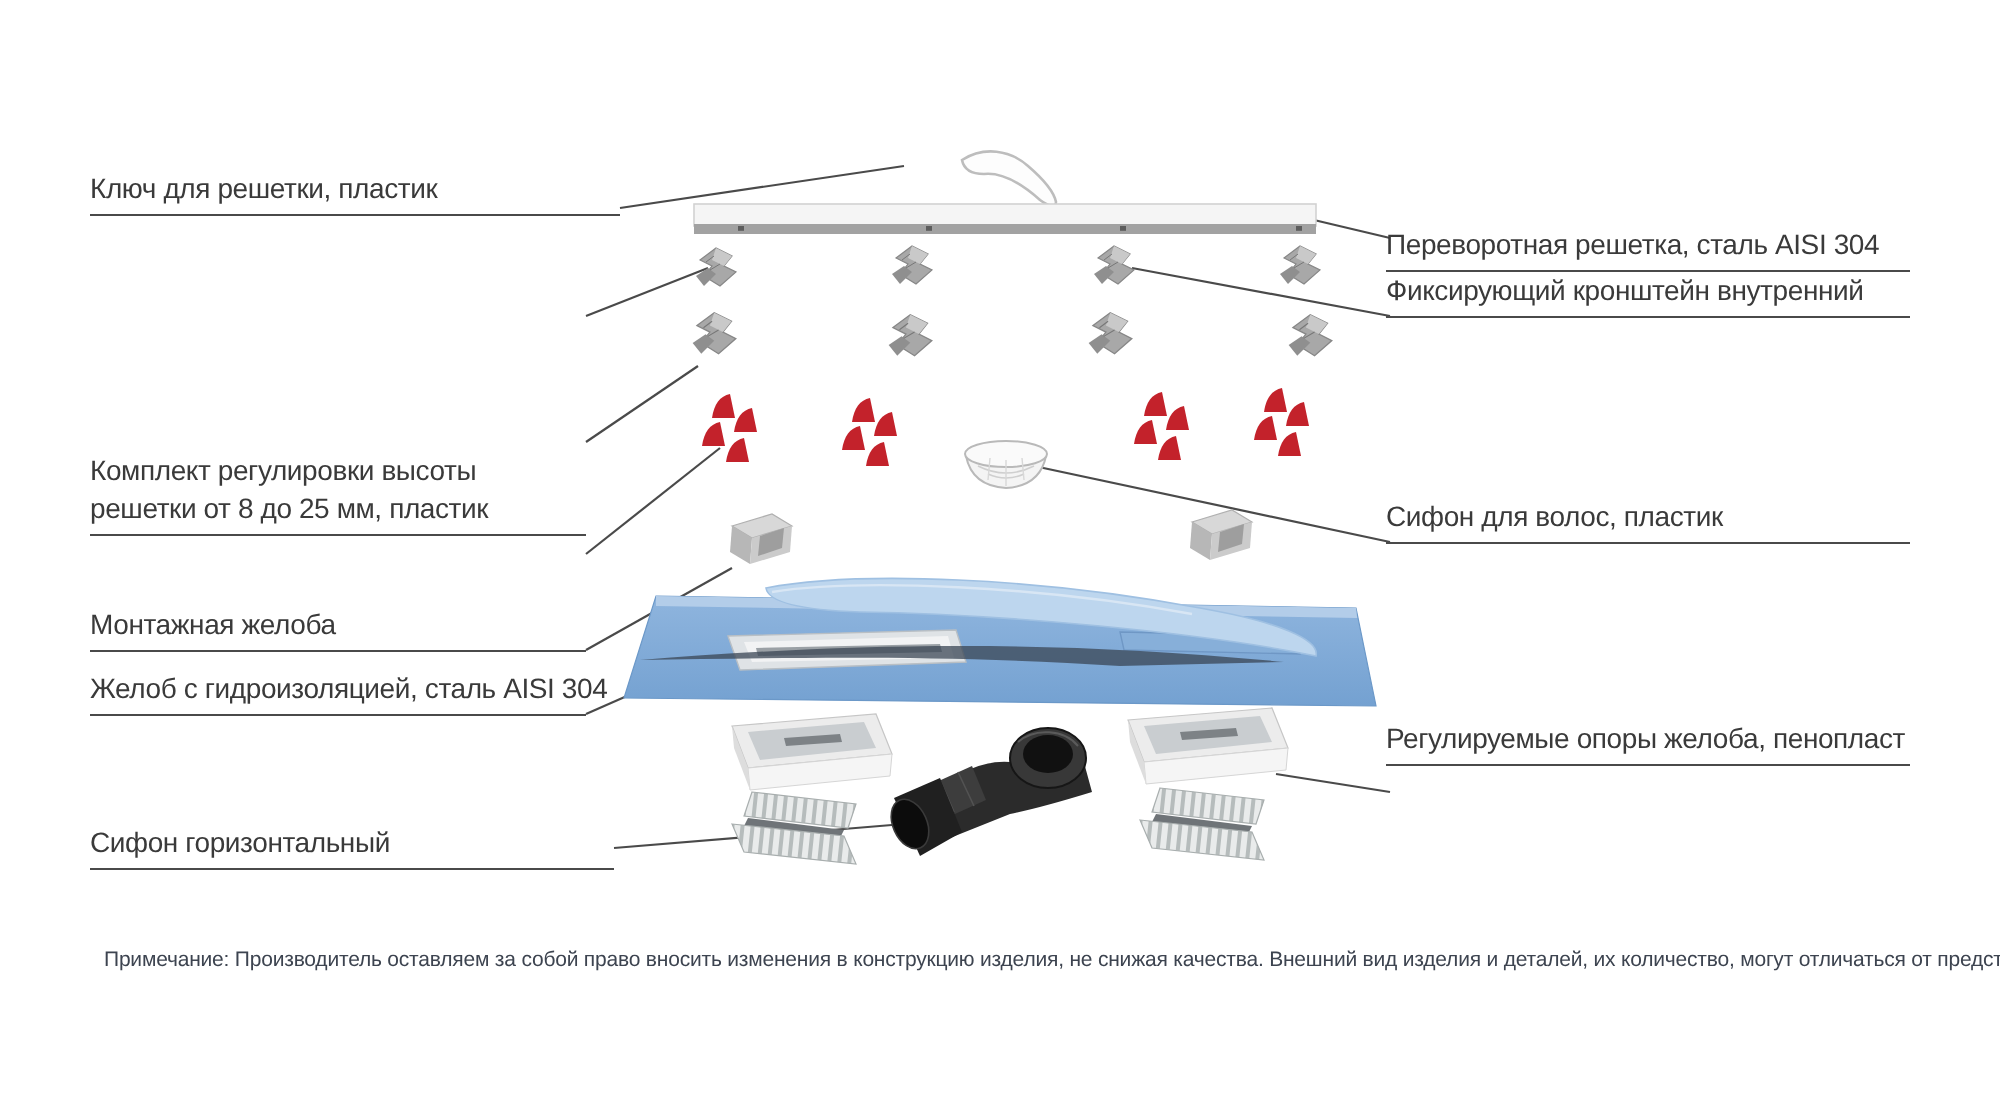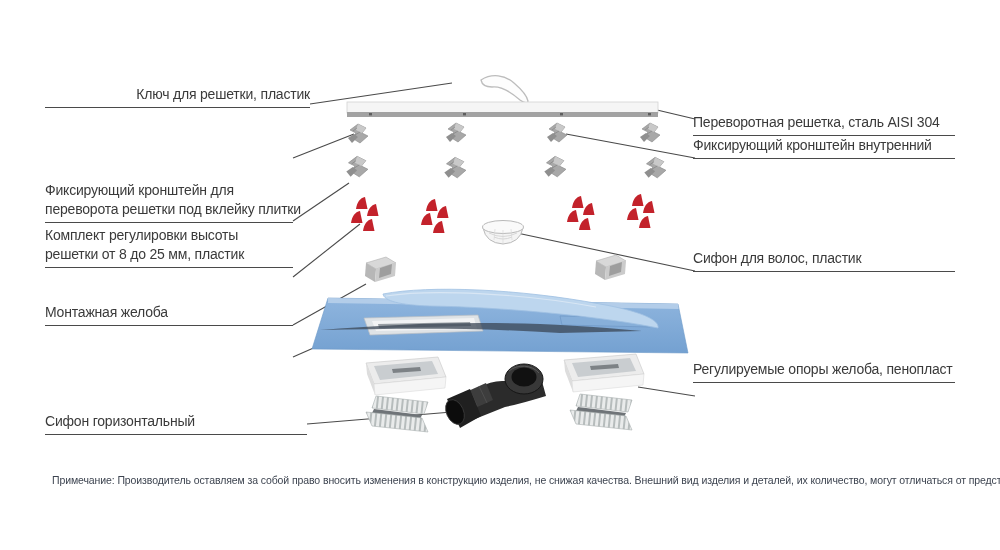--- a/index.html
+++ b/index.html
@@ -174,36 +174,36 @@
       <polygon points="466,392 486,383 493,400 473,409" fill="#3d3d3d"></polygon>
       <path d="M470,390 L477,406 M479,386 L487,403" stroke="#525252" stroke-width="0.8"></path>
       <ellipse cx="524" cy="379" rx="19" ry="15" fill="#383838" stroke="#161616" stroke-width="1"></ellipse>
       <ellipse cx="524" cy="377" rx="12.5" ry="9.5" fill="#111111"></ellipse>
       <path d="M509,371 A19,15 0 0 1 539,373" fill="none" stroke="#5a5a5a" stroke-width="1"></path>
       <path d="M447,399 L470,389 L481,416 L460,428 Z" fill="#202020"></path>
       <ellipse cx="455" cy="412" rx="8.5" ry="13" transform="rotate(-24 455 412)" fill="#0c0c0c" stroke="#3a3a3a" stroke-width="0.8"></ellipse>
     </g>
   </svg>
 
-  <div class="lbl left-lbl" style="top:85px;width:265px;text-align:right;">
+  <div class="lbl left-lbl" style="top:85px;width:265px;">
     <span class="line">Ключ для решетки, пластик</span>
     <span class="line"></span>
-  </div>
-  <div class="lbl left-lbl" style="top:181px;">
-    <span class="line">Фиксирующий кронштейн для</span>
-    <span class="line">переворота решетки под вклейку плитки</span>
   </div>
   <div class="lbl left-lbl" style="top:226px;">
     <span class="line">Комплект регулировки высоты</span>
     <span class="line">решетки от 8 до 25 мм, пластик</span>
   </div>
   <div class="lbl left-lbl" style="top:303px;">
     <span class="line">Монтажная желоба</span>
     <span class="line"></span>
   </div>
+  <div class="lbl left-lbl" style="top:335px;">
+    <span class="line">Желоб с гидроизоляцией, сталь AISI 304</span>
+    <span class="line"></span>
+  </div>
   <div class="lbl left-lbl" style="top:412px;width:262px;">
     <span class="line">Сифон горизонтальный</span>
     <span class="line"></span>
   </div>
 
   <div class="lbl right-lbl" style="top:97px;margin-top:16px;">
     <span class="line">Переворотная решетка, сталь AISI 304</span>
   </div>
   <div class="lbl right-lbl" style="top:136px;">
     <span class="line">Фиксирующий кронштейн внутренний</span>

